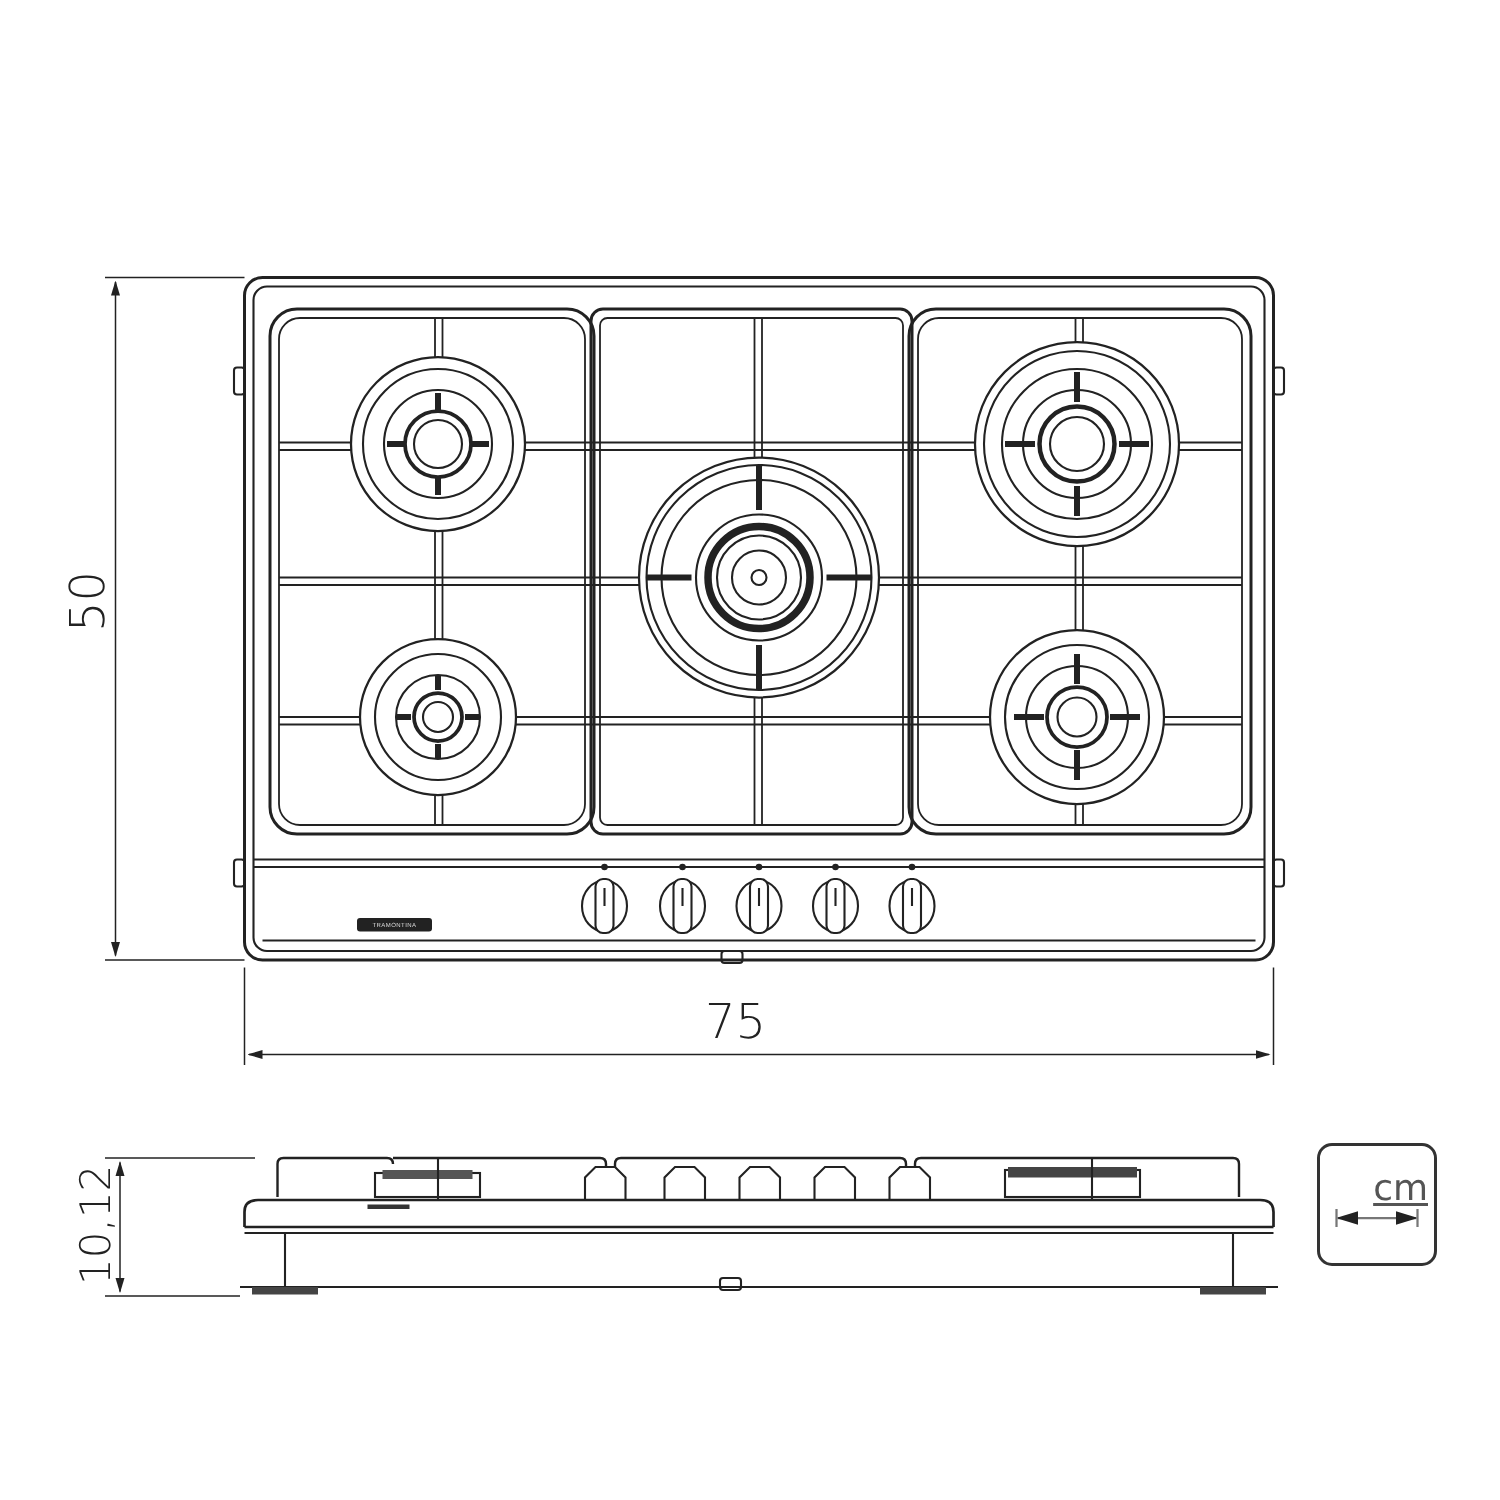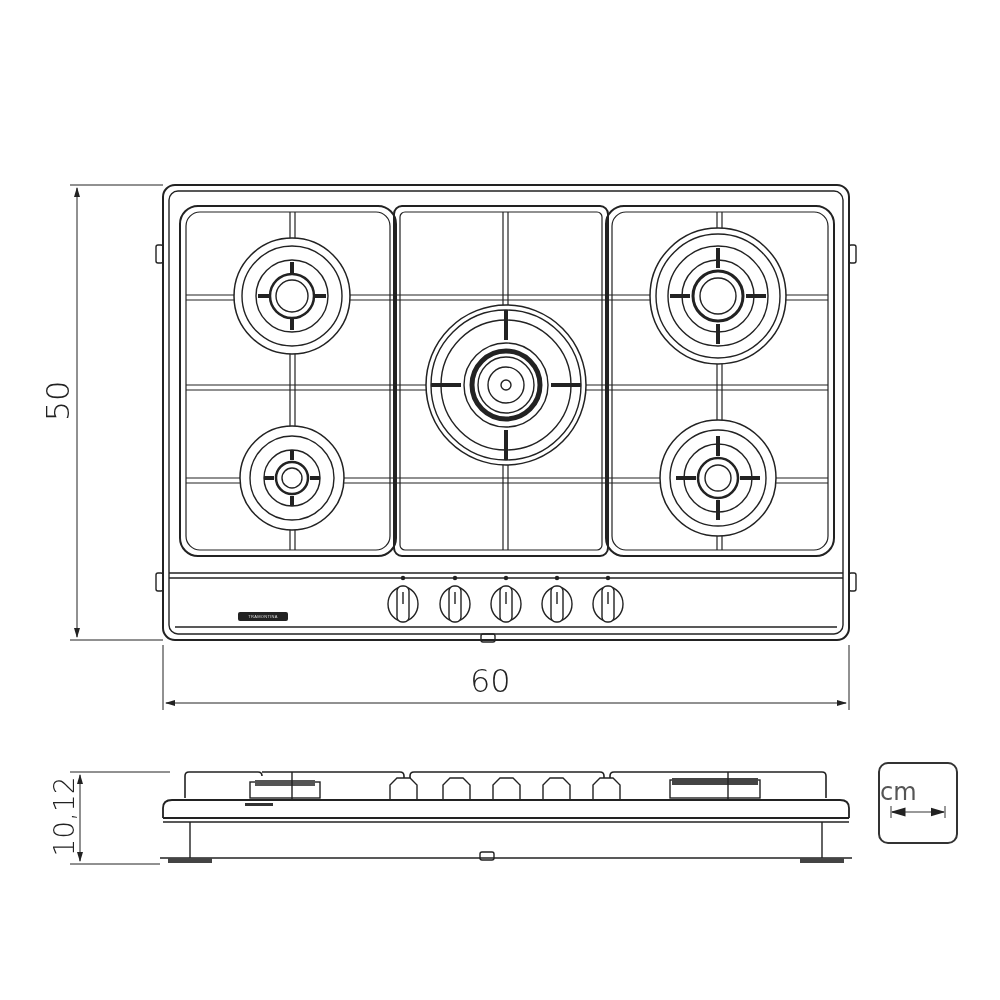--- a/index.html
+++ b/index.html
@@ -8,22 +8,22 @@
   svg { position: absolute; left: 0; top: 0; }
   .dim-label { position: absolute; color: #222; font-family: "DejaVu Sans", sans-serif;
                font-weight: 300; }
   #dim-width-label { left: 470px; top: 662px; font-size: 32px; }
   #dim-height-label { left: 28px; top: 382px; font-size: 32px; transform: rotate(-90deg);
                       transform-origin: center; width: 60px; text-align: center; }
   #dim-depth-label { left: 14px; top: 800px; font-size: 28px; transform: rotate(-90deg);
                      transform-origin: center; width: 100px; text-align: center; }
   #unit-box { position: absolute; left: 878px; top: 762px; width: 80px; height: 82px;
               border: 2.5px solid #333; border-radius: 10px; box-sizing: border-box; }
-  #unit-label { position: absolute; left: 0; right: 4px; top: 14px; text-align: left;
-                font-size: 24px; color: #555; font-family: "DejaVu Sans", sans-serif; }
+  #unit-label { position: absolute; left: 0; right: 4px; top: 14px; text-align: right;
+                font-size: 24px; color: #555; font-family: "DejaVu Sans", sans-serif; text-decoration: underline; }
   #brand-badge { position: absolute; left: 238px; top: 612px; width: 50px; height: 9px;
                  background: #222; border-radius: 2px; color: #ddd; font-size: 4px;
                  line-height: 9px; text-align: center; letter-spacing: 0.3px; }
 </style>
 </head>
 <body>
 
 <svg width="1000" height="1000" viewBox="0 0 1000 1000" fill="none" stroke="#222" stroke-width="1.4">
   <defs>
     <marker id="arr" markerWidth="10" markerHeight="10" refX="9" refY="5" orient="auto">
@@ -228,18 +228,18 @@
   <g stroke="#777" stroke-width="1.5">
     <line x1="892" y1="812" x2="944" y2="812" marker-start="url(#arrS)" marker-end="url(#arr)"></line>
     <line x1="891" y1="806" x2="891" y2="818"></line>
     <line x1="945" y1="806" x2="945" y2="818"></line>
   </g>
 </svg>
 
 <div id="brand-badge">TRAMONTINA</div>
 
 <div id="dim-height-label" class="dim-label">50</div>
-<div id="dim-width-label" class="dim-label">60</div>
+<div id="dim-width-label" class="dim-label">75</div>
 <div id="dim-depth-label" class="dim-label">10,12</div>
 
 <div id="unit-box">
   <div id="unit-label">cm</div>
 </div>
 
 </body></html>

